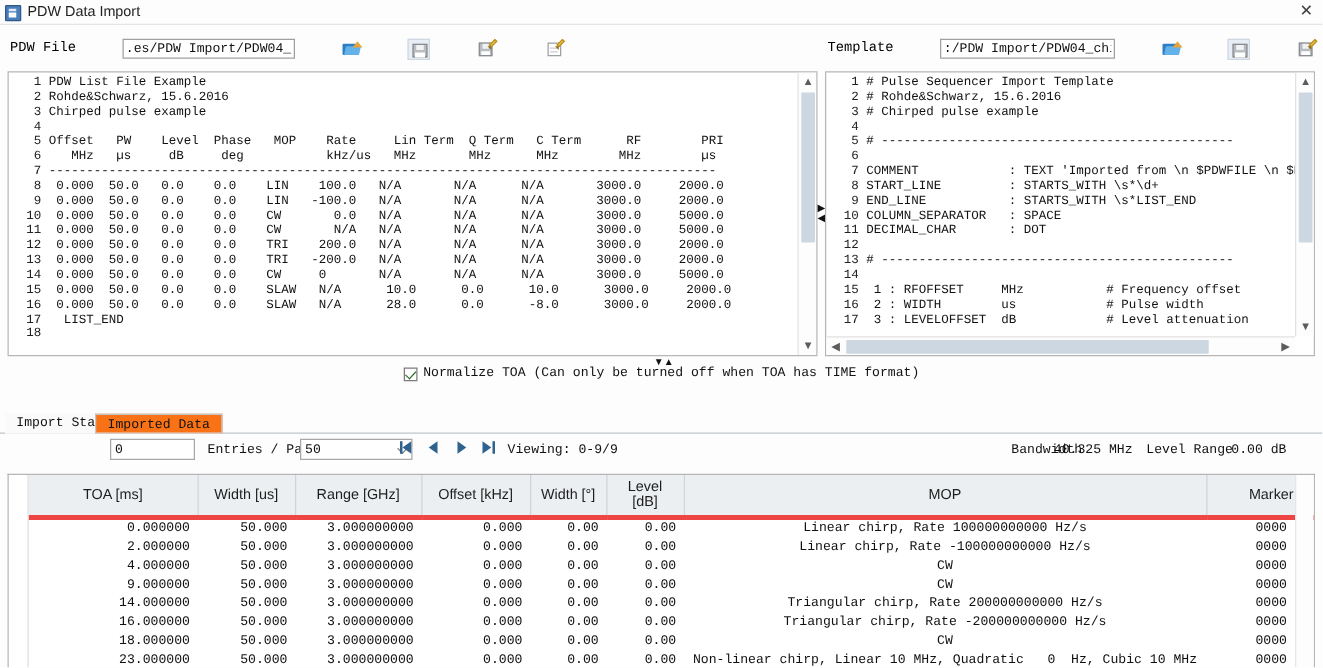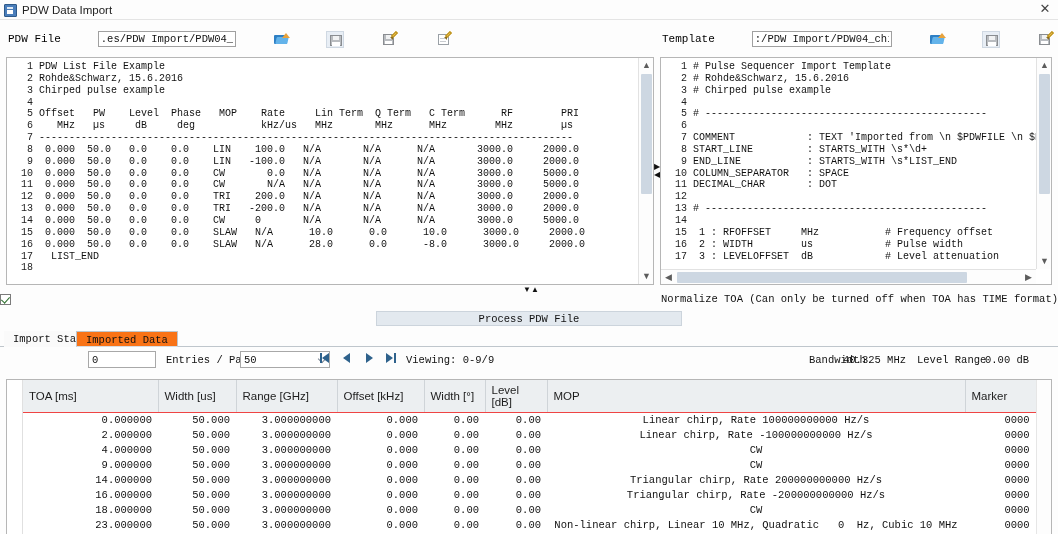--- a/index.html
+++ b/index.html
@@ -95,21 +95,21 @@
   .hsb .thumb{position:absolute;top:2px;height:11px;background:#cdd7e2;border-radius:1px;cursor:pointer;}
 
   
   .vsplit{position:absolute;left:654px;top:57px;width:6px;height:228px;cursor:col-resize;}
   .vsplit .grip{position:absolute;left:0;top:106px;width:6px;height:17px;color:#111;font-size:8px;line-height:8px;text-align:center;}
   .hsplit{position:absolute;left:0;top:285px;width:1058px;height:10px;cursor:row-resize;}
   .hsplit .grip{position:absolute;left:520px;top:1px;width:22px;height:8px;text-align:center;font-size:8px;line-height:8px;color:#111;}
 
   
   .midwrap{position:absolute;left:0;top:291px;width:1058px;}
-  .cbrow{display:flex;justify-content:space-between;align-items:center;height:16px;}
+  .cbrow{display:flex;justify-content:center;align-items:center;height:16px;}
   .cbox{width:11px;height:11px;border:1px solid #7b7b7b;background:#fff;position:relative;margin-right:5px;cursor:pointer;box-sizing:border-box;}
   .cbox .tick{position:absolute;left:2px;top:0px;width:4px;height:7px;border:solid #2d6f2d;border-width:0 1.6px 1.6px 0;transform:rotate(42deg);}
   .cblabel{font-family:"Liberation Mono", monospace;font-size:10.5px;color:#111;}
   .procbtn{
     display:block;margin:4px auto 0 auto;width:306px;height:15px;
     background:#e3e9ef;border:1px solid #ccd4dc;box-sizing:border-box;
     font-family:"Liberation Mono", monospace;font-size:10.5px;color:#111;
     text-align:center;line-height:14px;cursor:pointer;
   }
 
@@ -140,23 +140,23 @@
   .navbtn{position:absolute;top:4px;width:12px;height:13px;cursor:pointer;}
   .tri{position:absolute;top:1px;width:0;height:0;}
   .tri.l{border-right:7px solid #2f628c;border-top:5px solid transparent;border-bottom:5px solid transparent;left:2px;}
   .tri.r{border-left:7px solid #2f628c;border-top:5px solid transparent;border-bottom:5px solid transparent;left:2px;}
   .bar{position:absolute;top:1px;width:2px;height:10px;background:#2f628c;}
 
   
   .tablewrap{position:absolute;left:6px;top:379px;width:1046px;height:155px;border:1px solid #b6b6b6;border-bottom:none;background:#fff;box-sizing:border-box;overflow:hidden;}
   table.grid{border-collapse:collapse;table-layout:fixed;width:1030px;}
   table.grid th{
-    background:#eceff1;border-right:1px solid #cfd4d8;border-bottom:1px solid #ef4444;
+    background:#eceff1;border-right:1px solid #cfd4d8;border-bottom:4px solid #ef4444;
     font-family:"Liberation Sans", sans-serif;font-size:11.5px;font-weight:normal;color:#1d1d1d;
-    text-align:left;padding:4px 6px 4px 6px;height:20px;box-sizing:border-box;
+    text-align:center;padding:4px 6px 4px 6px;height:20px;box-sizing:border-box;
   }
   table.grid td{
     font-family:"Liberation Mono", monospace;font-size:10.5px;color:#111;
     padding:0 6px;height:15px;line-height:15px;white-space:pre;
   }
   td.num{text-align:right;}
   td.txt{text-align:center;}
   .rowgutter{position:absolute;left:6px;top:379px;width:16px;height:155px;border-right:1px solid #e0e0e0;box-sizing:border-box;}
   .tbl-vsb{position:absolute;right:0;top:0;width:15px;bottom:0;background:#fdfdfd;border-left:1px solid #e6e6e6;box-sizing:border-box;}
 </style>
@@ -319,21 +319,20 @@
     <div class="grip">▼▲</div>
   </div>
 
   <div class="midwrap">
     <div class="cbrow">
       <span class="cbox">
           <span class="tick"></span>
         </span>
       <span class="cblabel">Normalize TOA (Can only be turned off when TOA has TIME format)</span>
     </div>
-    <div class="procbtn">Process PDW File</div>
   </div>
 
   <div class="tabbar">
     <div class="underline"></div>
     <div class="tab inactive">Import Status</div>
     <div class="tab active">Imported Data</div>
   </div>
 
   <div class="datatb">
     <span class="lbl" style="left:89px;top:6px;">Start Line</span>

